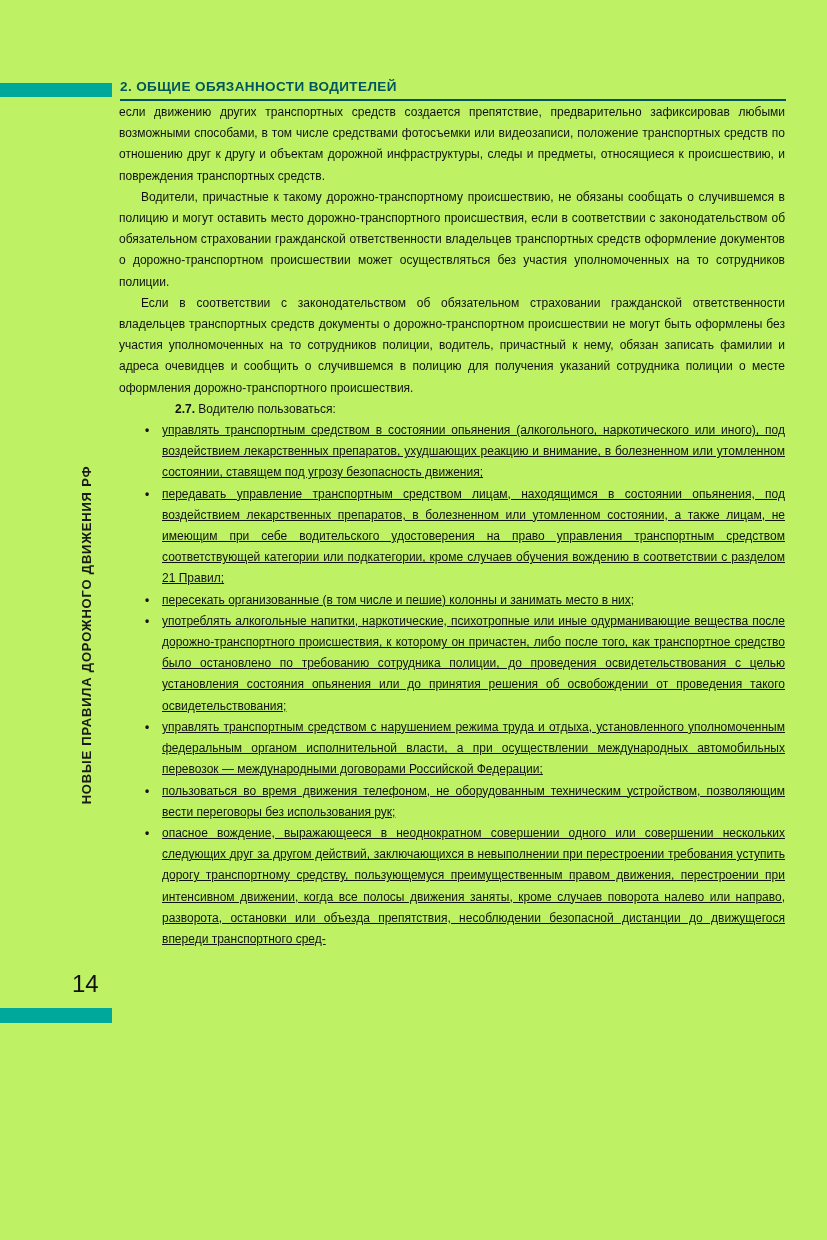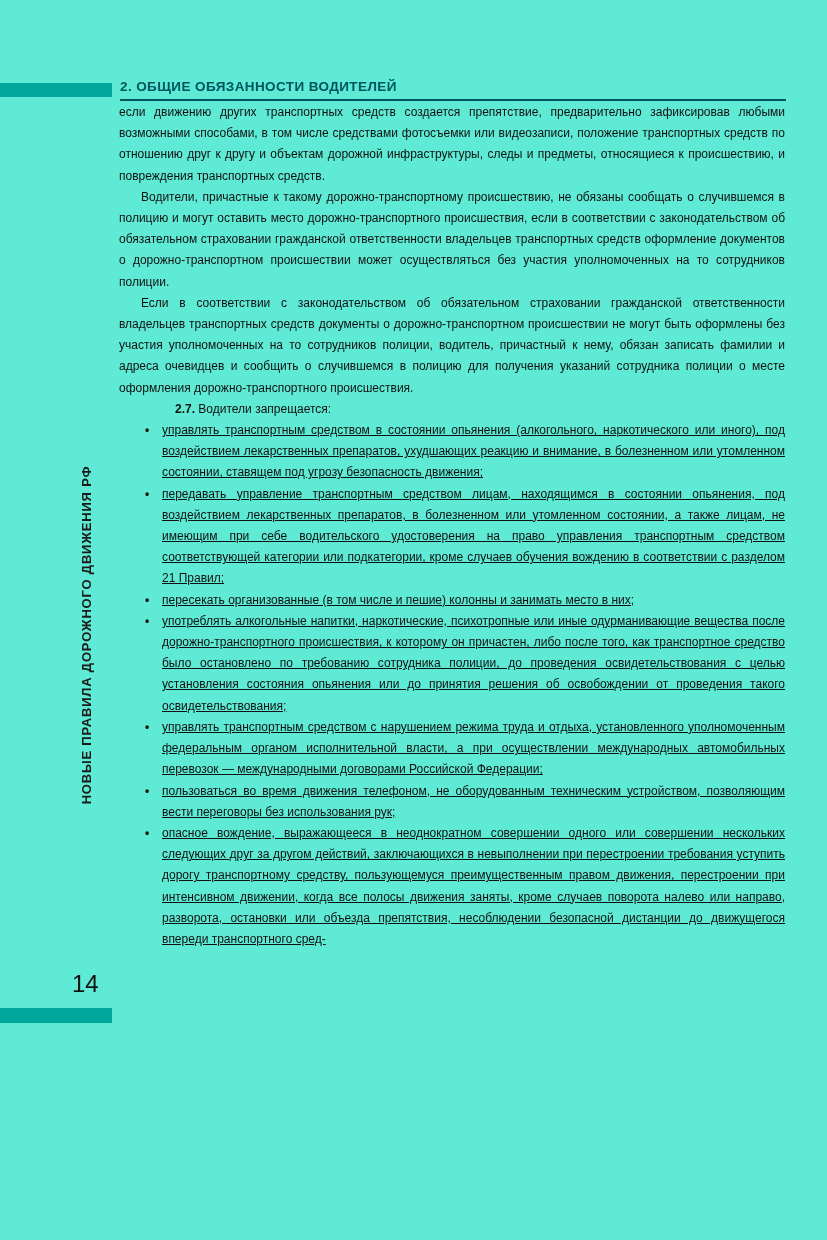--- a/index.html
+++ b/index.html
@@ -5,21 +5,21 @@
   * { margin: 0; padding: 0; box-sizing: border-box; }
   html, body { background: #ffffff; }
   body {
     font-family: "Liberation Sans", sans-serif;
     color: var(--body_text, #111);
   }
   .page {
     position: relative;
     width: 827px;
     height: 1240px;
-    background: #5eead4;
+    background: #bef264;
     overflow: hidden;
   }
   
   .accent-bar-top {
     position: absolute;
     left: 0; top: 83px;
     width: 112px; height: 14px;
     background: var(--accent, #00a79b);
   }
   .chapter-title {
@@ -110,21 +110,21 @@
   <div class="accent-bar-bottom"></div>
 
   <main class="content">
 
     <p class="para first">если движению других транспортных средств создается препятствие, предварительно зафиксировав любыми возможными способами, в том числе средствами фотосъемки или видеозаписи, положение транспортных средств по отношению друг к другу и объектам дорожной инфраструктуры, следы и предметы, относящиеся к происшествию, и повреждения транспортных средств.</p>
 
     <p class="para">Водители, причастные к такому дорожно-транспортному происшествию, не обязаны сообщать о случившемся в полицию и могут оставить место дорожно-транспортного происшествия, если в соответствии с законодательством об обязательном страховании гражданской ответственности владельцев транспортных средств оформление документов о дорожно-транспортном происшествии может осуществляться без участия уполномоченных на то сотрудников полиции.</p>
 
     <p class="para">Если в соответствии с законодательством об обязательном страховании гражданской ответственности владельцев транспортных средств документы о дорожно-транспортном происшествии не могут быть оформлены без участия уполномоченных на то сотрудников полиции, водитель, причастный к нему, обязан записать фамилии и адреса очевидцев и сообщить о случившемся в полицию для получения указаний сотрудника полиции о месте оформления дорожно-транспортного происшествия.</p>
 
-    <p class="para"><span class="clause-number">2.7.</span><span> Водители запрещается:</span></p>
+    <p class="para"><span class="clause-number">2.7.</span><span> Водителю пользоваться:</span></p>
 
     <ul class="bullets">
       <li>управлять транспортным средством в состоянии опьянения (алкогольного, наркотического или иного), под воздействием лекарственных препаратов, ухудшающих реакцию и внимание, в болезненном или утомленном состоянии, ставящем под угрозу безопасность движения;</li>
       <li>передавать управление транспортным средством лицам, находящимся в состоянии опьянения, под воздействием лекарственных препаратов, в болезненном или утомленном состоянии, а также лицам, не имеющим при себе водительского удостоверения на право управления транспортным средством соответствующей категории или подкатегории, кроме случаев обучения вождению в соответствии с разделом 21 Правил;</li>
       <li>пересекать организованные (в том числе и пешие) колонны и занимать место в них;</li>
       <li>употреблять алкогольные напитки, наркотические, психотропные или иные одурманивающие вещества после дорожно-транспортного происшествия, к которому он причастен, либо после того, как транспортное средство было остановлено по требованию сотрудника полиции, до проведения освидетельствования с целью установления состояния опьянения или до принятия решения об освобождении от проведения такого освидетельствования;</li>
       <li>управлять транспортным средством с нарушением режима труда и отдыха, установленного уполномоченным федеральным органом исполнительной власти, а при осуществлении международных автомобильных перевозок — международными договорами Российской Федерации;</li>
       <li>пользоваться во время движения телефоном, не оборудованным техническим устройством, позволяющим вести переговоры без использования рук;</li>
       <li>опасное вождение, выражающееся в неоднократном совершении одного или совершении нескольких следующих друг за другом действий, заключающихся в невыполнении при перестроении требования уступить дорогу транспортному средству, пользующемуся преимущественным правом движения, перестроении при интенсивном движении, когда все полосы движения заняты, кроме случаев поворота налево или направо, разворота, остановки или объезда препятствия, несоблюдении безопасной дистанции до движущегося впереди транспортного сред-</li>
     </ul>

